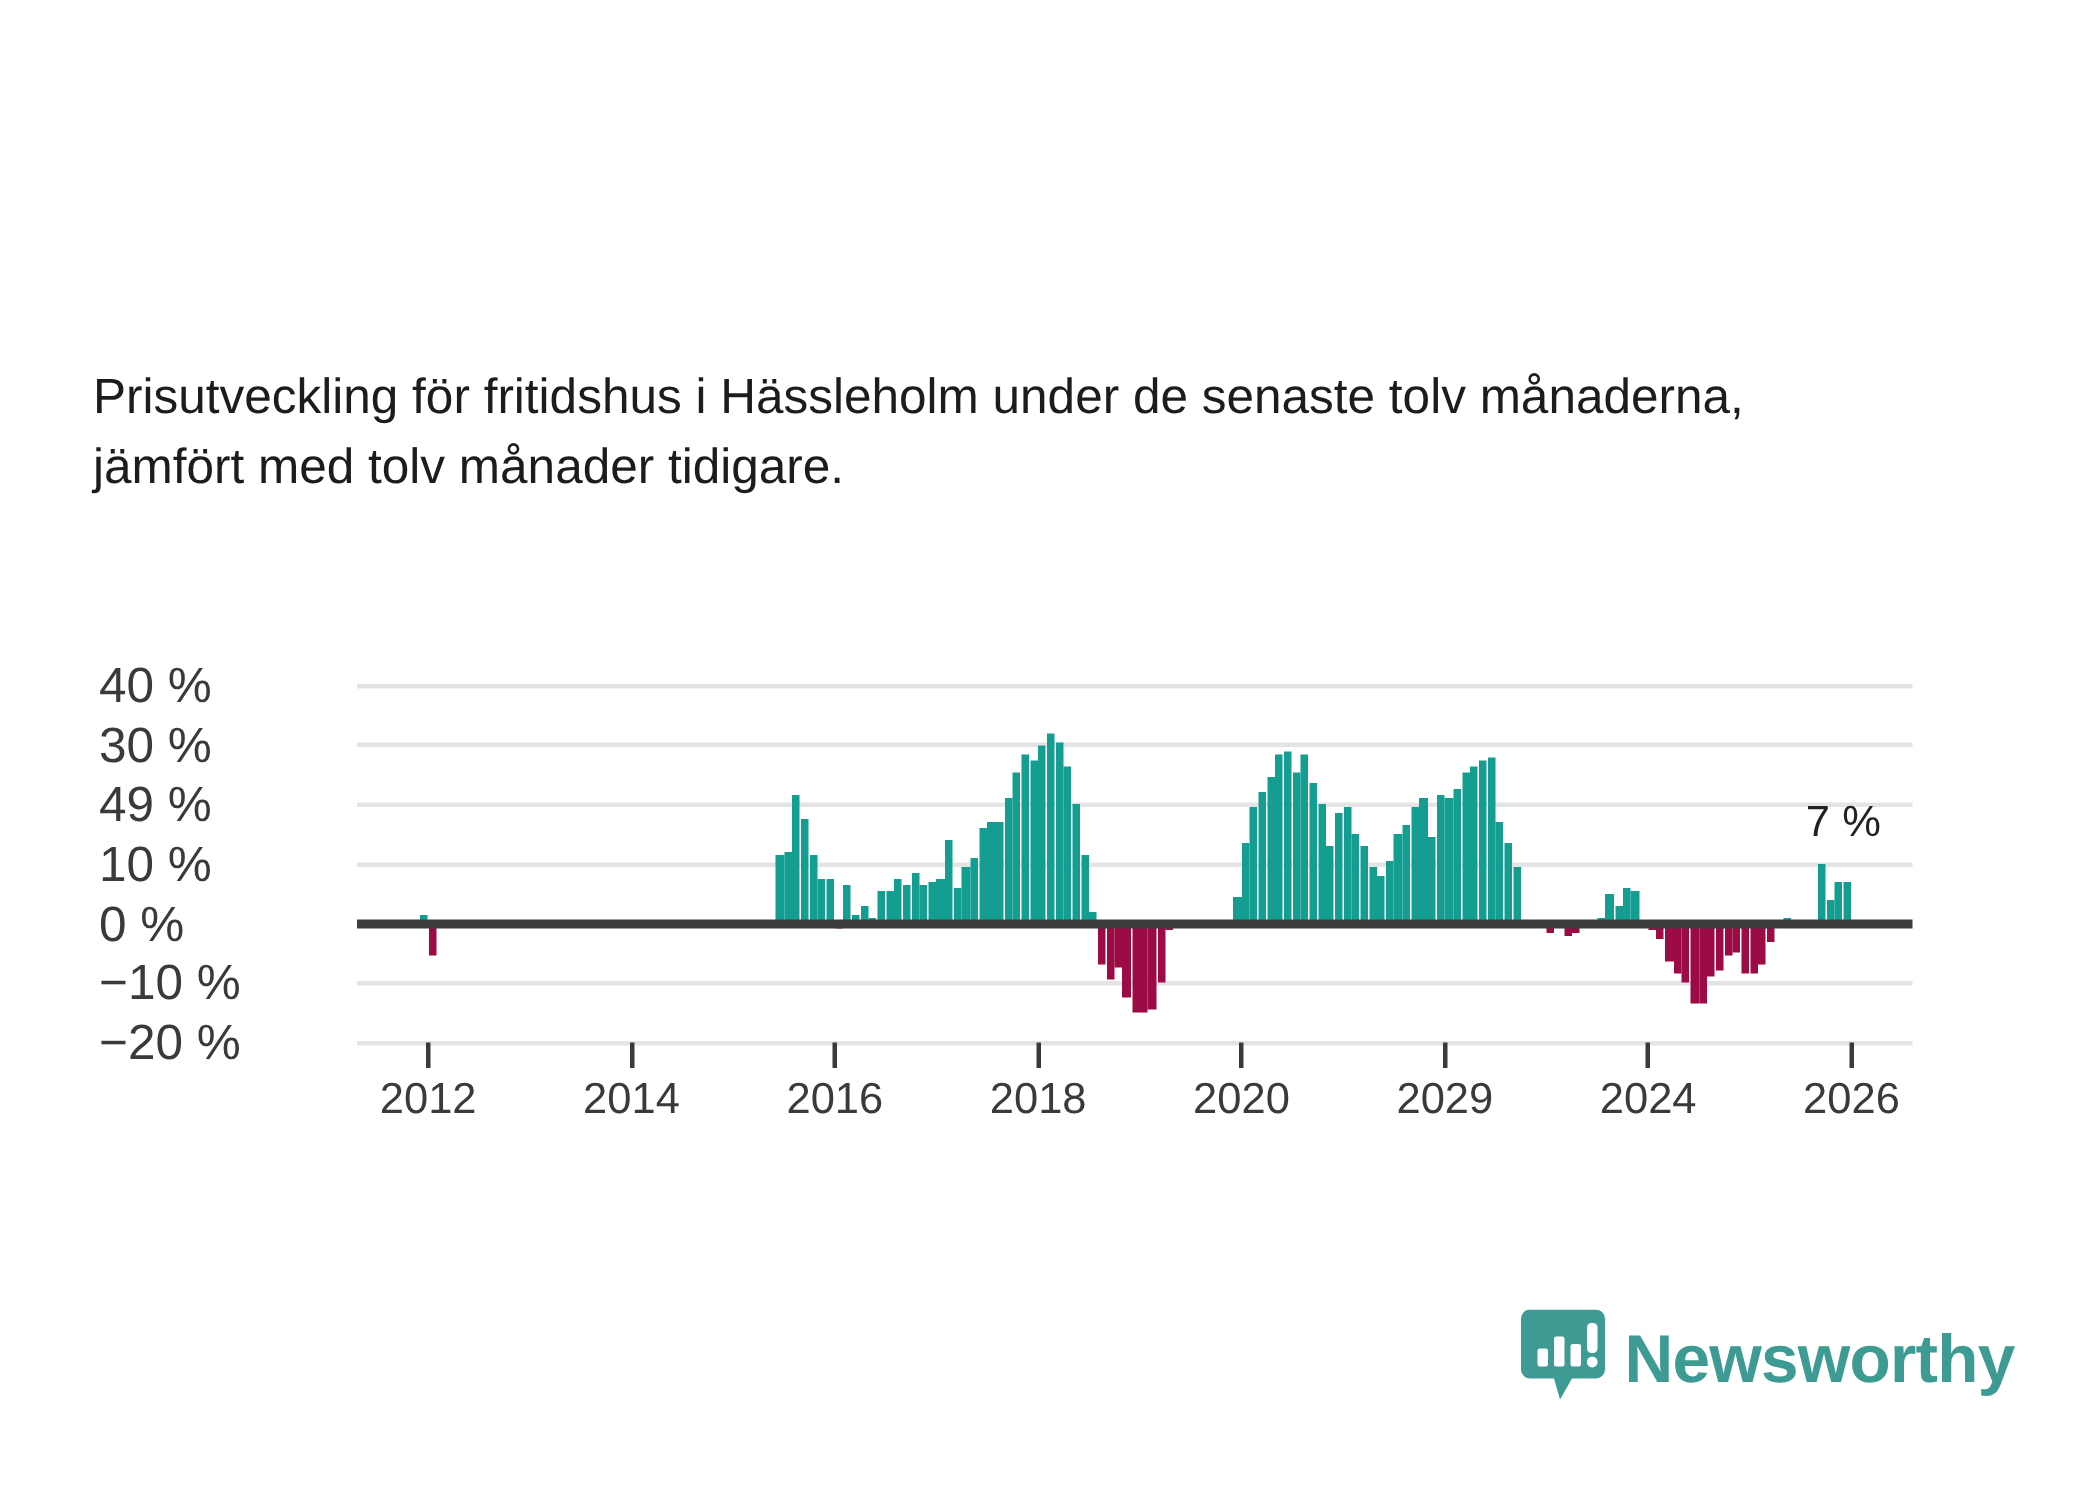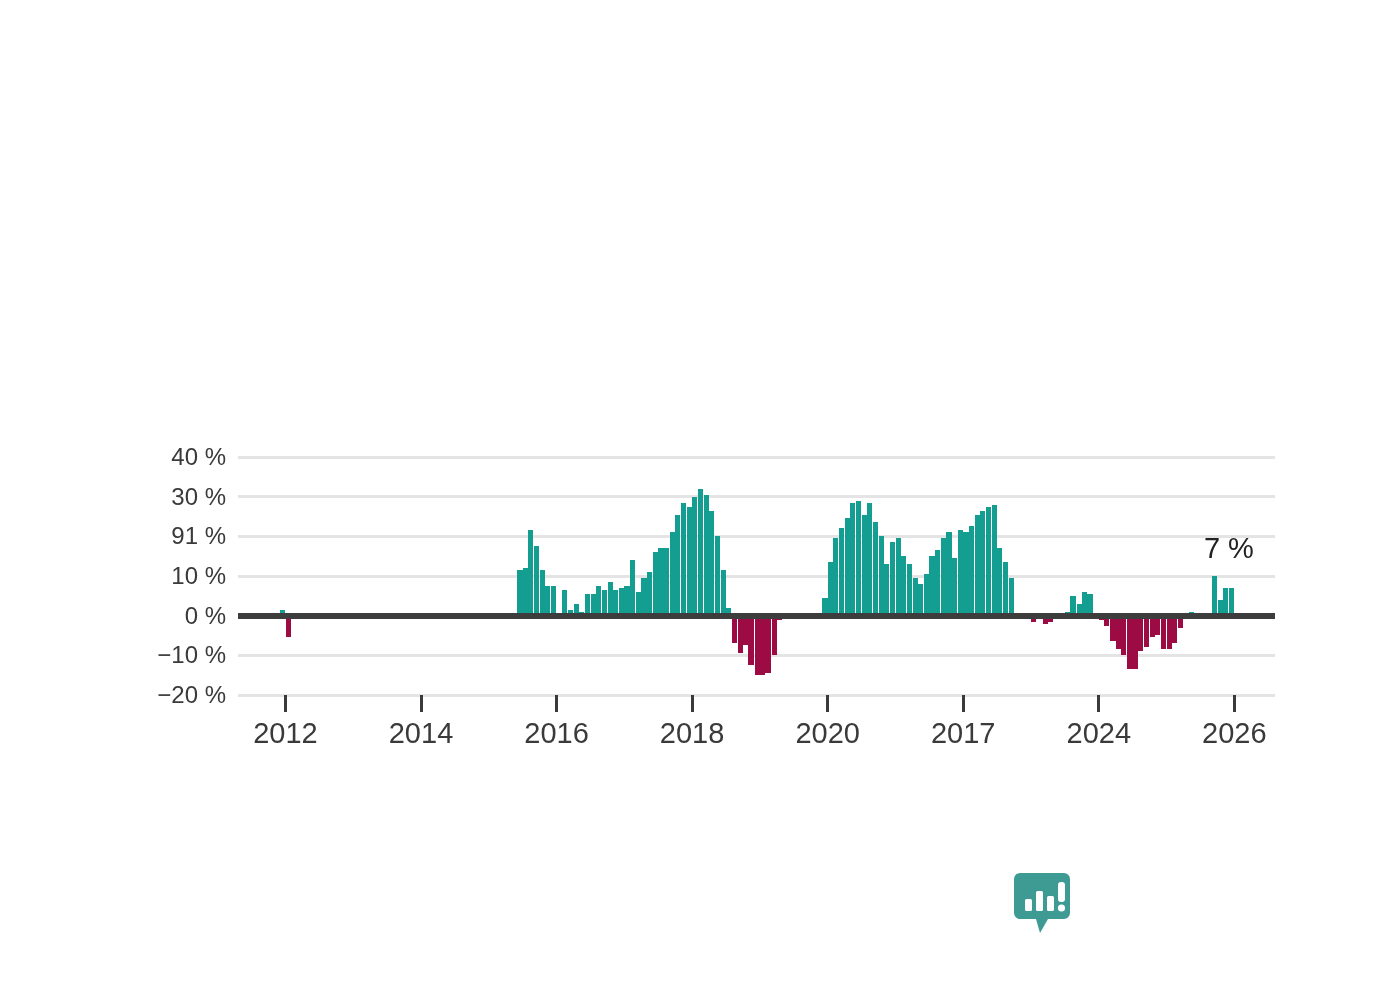--- a/index.html
+++ b/index.html
@@ -75,22 +75,21 @@
     width: 100%;
     height: 6px;
     background: #3d3d3d;
     z-index: 5;
   }
 
   .ytick {
     position: absolute;
     right: 1156px;           
     width: 160px;
-    text-align: right;
-    font-size: 24px;
+    font-size: 33px;
     color: #3a3a3a;
     transform: translateY(-50%);
     white-space: nowrap;
   }
 
   .xtick-mark {
     position: absolute;
     top: 695px;
     width: 3px;
     height: 17px;
@@ -137,20 +136,21 @@
     letter-spacing: -0.5px;
     line-height: 1;
   }
 </style>
 </head>
 <body>
 
 <div class="page">
 
 
+  <p id="chart-subtitle">Prisutveckling för fritidshus i Hässleholm under de senaste tolv månaderna, jämfört med tolv månader tidigare.</p>
 
   <div id="chart-area">
     <div class="plot" id="plot">
         <div class="gridline" style="top: -1.5px;"></div>
         <div class="gridline" style="top: 38.1667px;"></div>
         <div class="gridline" style="top: 77.8333px;"></div>
         <div class="gridline" style="top: 117.5px;"></div>
         <div class="zeroline" style="top: 155.667px;"></div>
         <div class="gridline" style="top: 196.833px;"></div>
         <div class="gridline" style="top: 236.5px;"></div>
@@ -267,50 +267,51 @@
         <div class="bar" style="left: 940.189px; width: 5.2px; top: 158.667px; height: 11.9px; background: rgb(156, 11, 68);"></div>
         <div class="bar" style="left: 945.611px; width: 5.2px; top: 156.683px; height: 1.98333px; background: rgb(20, 158, 146);"></div>
         <div class="bar" style="left: 951.033px; width: 5.2px; top: 154.7px; height: 3.96667px; background: rgb(20, 158, 146);"></div>
         <div class="bar" style="left: 974.078px; width: 5.2px; top: 119px; height: 39.6667px; background: rgb(20, 158, 146);"></div>
         <div class="bar" style="left: 979.5px; width: 5.2px; top: 142.8px; height: 15.8667px; background: rgb(20, 158, 146);"></div>
         <div class="bar" style="left: 984.922px; width: 5.2px; top: 130.9px; height: 27.7667px; background: rgb(20, 158, 146);"></div>
         <div class="bar" style="left: 991.022px; width: 5.2px; top: 130.9px; height: 27.7667px; background: rgb(20, 158, 146);"></div>
       </div>
   <div class="ytick" style="top: 457px;">40 %</div>
       <div class="ytick" style="top: 496.667px;">30 %</div>
-      <div class="ytick" style="top: 536.333px;">91 %</div>
+      <div class="ytick" style="top: 536.333px;">49 %</div>
       <div class="ytick" style="top: 576px;">10 %</div>
       <div class="ytick" style="top: 615.667px;">0 %</div>
       <div class="ytick" style="top: 655.333px;">−10 %</div>
       <div class="ytick" style="top: 695px;">−20 %</div>
       <div class="xtick-mark" style="left: 283.944px;"></div>
       <div class="xtick-label" style="left: 285.444px;">2012</div>
       <div class="xtick-mark" style="left: 419.5px;"></div>
       <div class="xtick-label" style="left: 421px;">2014</div>
       <div class="xtick-mark" style="left: 555.056px;"></div>
       <div class="xtick-label" style="left: 556.556px;">2016</div>
       <div class="xtick-mark" style="left: 690.611px;"></div>
       <div class="xtick-label" style="left: 692.111px; text-align: center;">2018</div>
       <div class="xtick-mark" style="left: 826.167px;"></div>
       <div class="xtick-label" style="left: 827.667px;">2020</div>
       <div class="xtick-mark" style="left: 961.722px;"></div>
-      <div class="xtick-label" style="left: 963.222px;">2017</div>
+      <div class="xtick-label" style="left: 963.222px;">2029</div>
       <div class="xtick-mark" style="left: 1097.28px;"></div>
       <div class="xtick-label" style="left: 1098.78px;">2024</div>
       <div class="xtick-mark" style="left: 1232.83px;"></div>
       <div class="xtick-label" style="left: 1234.33px;">2026</div>
       <div id="last-value-label" style="left: 1228.91px; top: 532.2px;">7 %</div>
     </div>
 
   <div id="logo">
     <span>
       <svg width="56" height="60" viewBox="0 0 56 60" aria-hidden="true">
         <path d="M6 0 H50 A6 6 0 0 1 56 6 V40 A6 6 0 0 1 50 46 H34 L26 60 L22 46 H6 A6 6 0 0 1 0 40 V6 A6 6 0 0 1 6 0 Z" fill="#3d9b94"></path>
         <rect x="11" y="26" width="7" height="12" rx="1.5" fill="#ffffff"></rect>
         <rect x="22" y="18" width="7" height="20" rx="1.5" fill="#ffffff"></rect>
         <rect x="33" y="23" width="7" height="15" rx="1.5" fill="#ffffff"></rect>
         <rect x="44" y="9" width="7" height="20" rx="3" fill="#ffffff"></rect>
         <circle cx="47.5" cy="35" r="3.6" fill="#ffffff"></circle>
       </svg>
     </span>
+    <span id="logo-wordmark">Newsworthy</span>
   </div>
 
 </div>
 
 </body></html>

